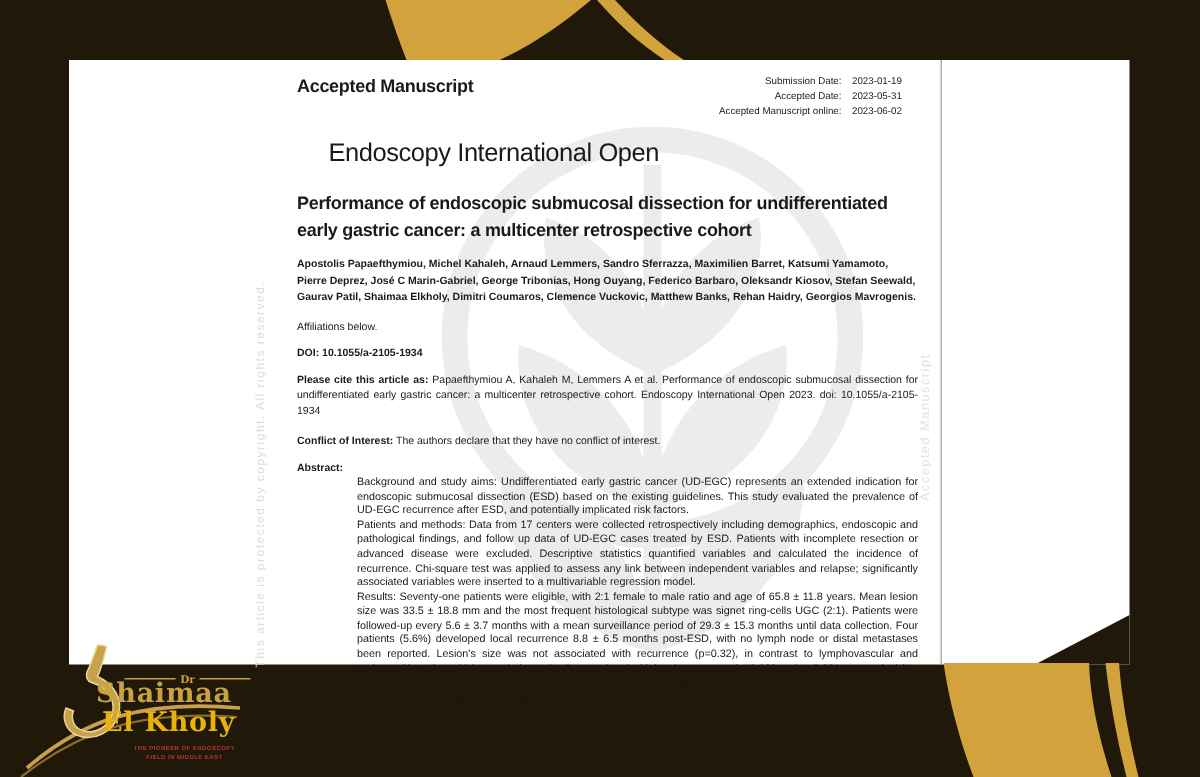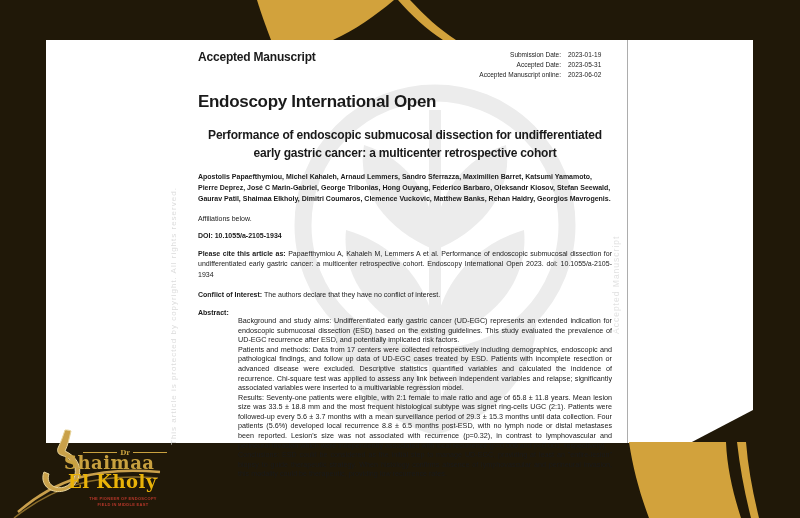--- a/index.html
+++ b/index.html
@@ -16,22 +16,22 @@
   .wm-left  { left:123px; top:143px; height:262px; font-size:8px; }
   .wm-right { left:565px; top:198px; height:96px; font-size:8.5px; color:#e2e2e2; }
 
   .content { position:absolute; left:152px; top:10px; width:414px; z-index:2; color:#1a1a1a; }
   .header-row { display:flex; justify-content:space-between; align-items:flex-start; }
   .am-heading { font-size:12px; font-weight:bold; letter-spacing:-0.2px; }
   .dates { font-size:6.5px; line-height:1.55; color:#222; }
   .date-row { display:flex; justify-content:flex-end; }
   .date-label { text-align:right; }
   .date-value { width:44px; text-align:left; margin-left:7px; }
-  .journal { font-size:17px; font-weight:bold; letter-spacing:-0.3px; margin-top:12px; }
-  .title { font-size:12px; font-weight:bold; letter-spacing:-0.2px; line-height:1.45; margin-top:15px;text-align:center; }
+  .journal { font-size:17px; font-weight:normal; letter-spacing:-0.3px; margin-top:12px;margin-left:21px; }
+  .title { font-size:12px; font-weight:bold; letter-spacing:-0.2px; line-height:1.45; margin-top:15px; }
   .authors { font-size:7px; font-weight:bold; line-height:1.6; margin-top:9px; }
   .affiliations { font-size:7px; margin-top:10px; }
   .doi { font-size:7px; font-weight:bold; margin-top:10px; }
   .cite { font-size:7px; line-height:1.5; margin-top:10px; text-align:justify; }
   .conflict { font-size:7px; margin-top:11px; }
   .bold-lead { font-weight:bold; }
   .abstract-label { font-size:7px; font-weight:bold; margin-top:11px; }
   .abstract p { font-size:7.2px; line-height:1.33; text-align:justify;margin-left:40px; }
 
   

